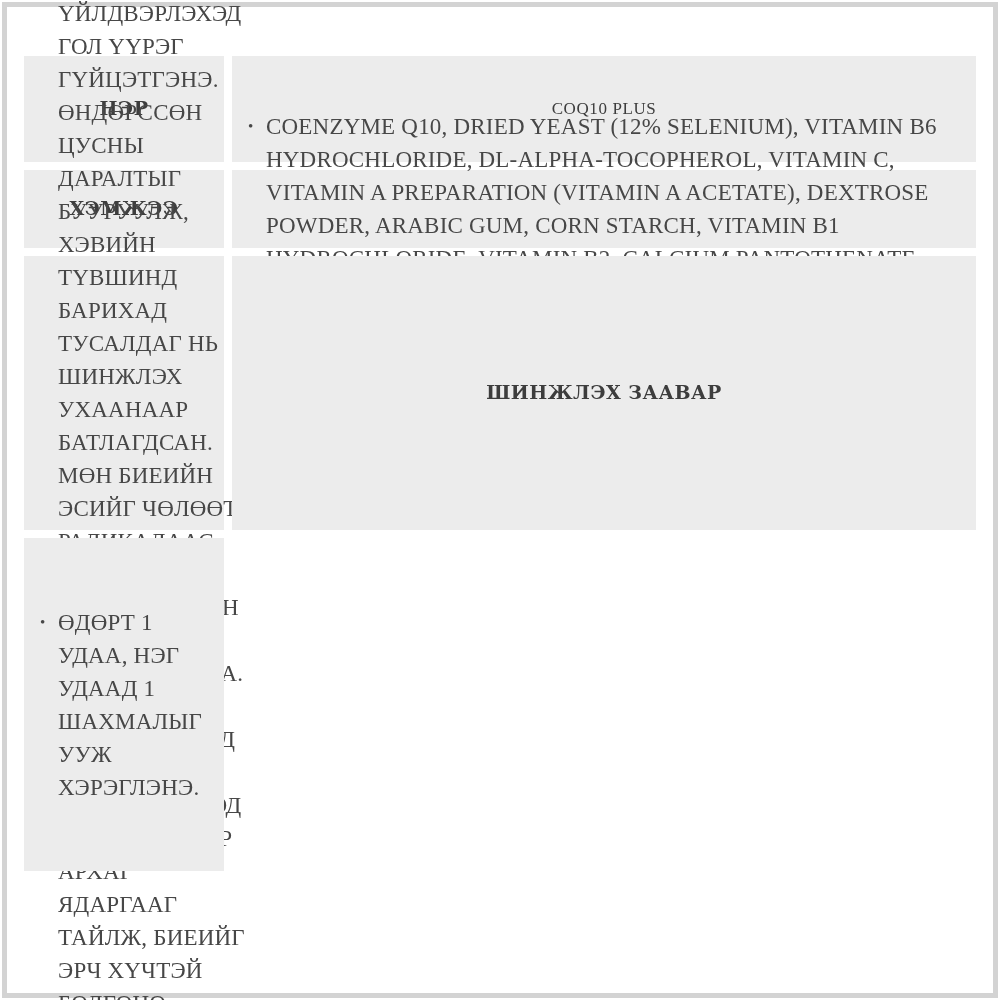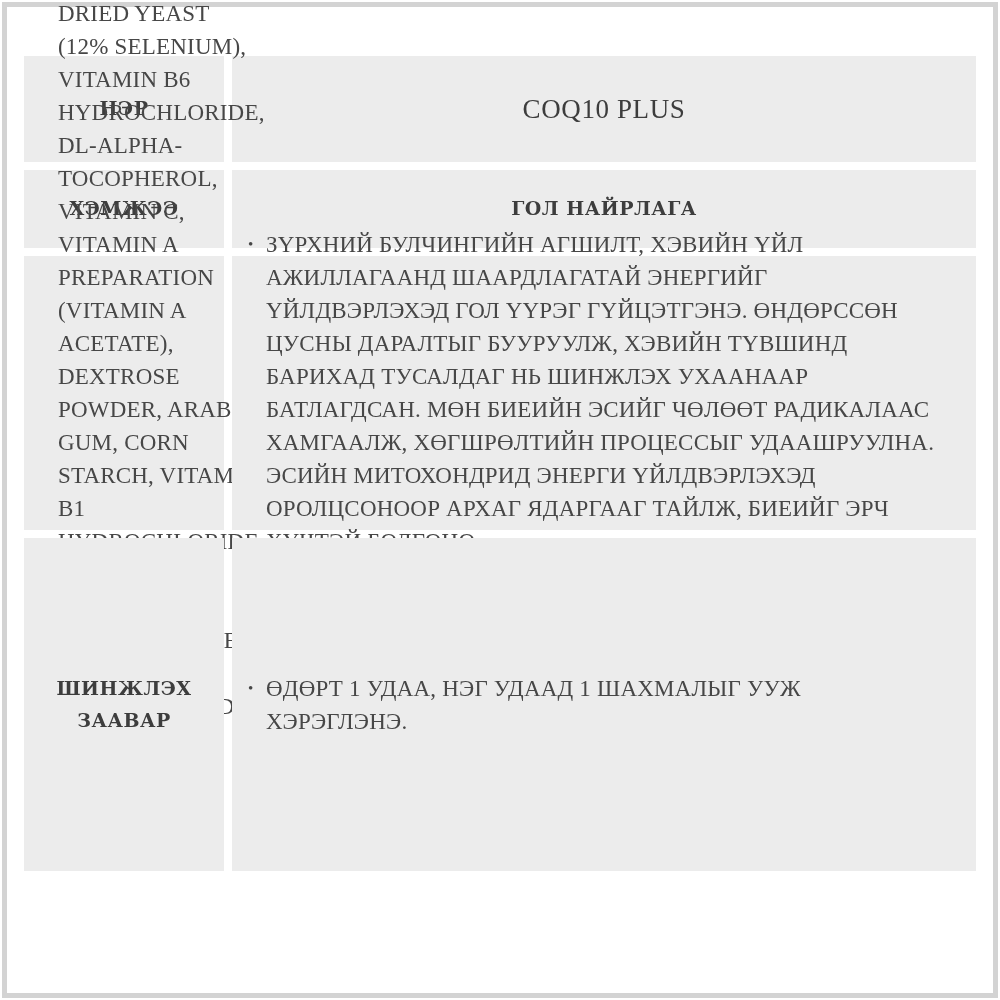--- a/index.html
+++ b/index.html
@@ -40,21 +40,21 @@
     font-family: "DejaVu Serif", serif;
     font-weight: bold;
     font-size: 19px;
     line-height: 1.65;
     color: #3d3d3d;
     letter-spacing: 0.5px;
   }
   .value-center {
     justify-content: center;
     text-align: center;
-    font-size: 27px;
+    font-size: 17px;
     color: #3d3d3d;
     letter-spacing: 0.6px;
   }
   .value-bullets {
     padding: 0 36px 0 16px;
   }
   .bullet-line {
     display: flex;
     align-items: flex-start;
   }
@@ -85,23 +85,20 @@
     <span>НЭР</span>
   </div>
   <div class="cell value-center">
     <span>COQ10 PLUS</span>
   </div>
 
   <div class="cell label-cell">
     <span>ХЭМЖЭЭ</span>
   </div>
 
-  <div class="cell label-cell">
-    <span>ГОЛ НАЙРЛАГА</span>
-  </div>
   <div class="cell value-bullets">
     <div class="bullet-line">
       <span class="bullet">•</span>
       <span class="body-text">COENZYME Q10, DRIED YEAST (12% SELENIUM), VITAMIN B6 HYDROCHLORIDE, DL-ALPHA-TOCOPHEROL, VITAMIN C, VITAMIN A PREPARATION (VITAMIN A ACETATE), DEXTROSE POWDER, ARABIC GUM, CORN STARCH, VITAMIN B1 HYDROCHLORIDE, VITAMIN B2, CALCIUM PANTOTHENATE, SOYBEAN OIL, GLYCERIN, AND TOMATO EXTRACT POWDER.</span>
     </div>
   </div>
 
   <div class="cell value-bullets">
     <div class="bullet-line">
       <span class="bullet">•</span>

